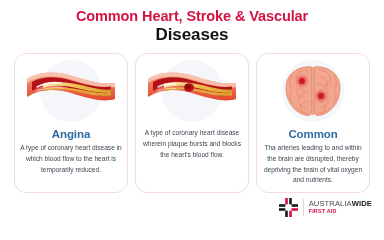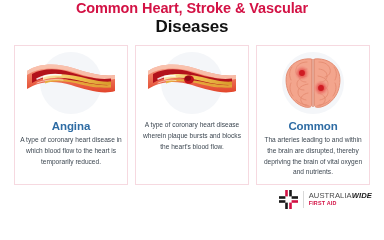--- a/index.html
+++ b/index.html
@@ -17,20 +17,21 @@
     position: relative;
     width: 384px;
     height: 217px;
     background: #ffffff;
     box-sizing: border-box;
   }
 
   
   .title-block {
     text-align: center;
+    padding-top: 8px;
     line-height: 1.18;
   }
   .title-line1 {
     display: block;
     color: #d31245;
     font-size: 14.5px;
     font-weight: bold;
     letter-spacing: -0.1px;
   }
   .title-line2 {
@@ -47,21 +48,21 @@
     justify-content: center;
     gap: 7px;
     padding: 8px 11px 0 11px;
     box-sizing: border-box;
   }
   .card {
     position: relative;
     width: 114px;
     height: 140px;
     border: 1px solid #f6d9e0;
-    border-radius: 0;
+    border-radius: 12px;
     background: #ffffff;
     box-sizing: border-box;
     display: flex;
     flex-direction: column;
     align-items: center;
     overflow: hidden;
   }
   .card-illus {
     position: relative;
     width: 100%;
@@ -125,21 +126,20 @@
     height: 17px;
   }
   .logo-top {
     font-size: 7.6px;
     letter-spacing: 0.1px;
     color: #4a4a4a;
   }
   .logo-top b {
     color: #1a1a1a;
     font-weight: bold;
-    font-style: italic;
   }
   .logo-bottom {
     font-size: 5.4px;
     letter-spacing: 0.2px;
     color: #d31245;
     font-weight: bold;
     margin-top: 1px;
   }
 </style>
 </head>

